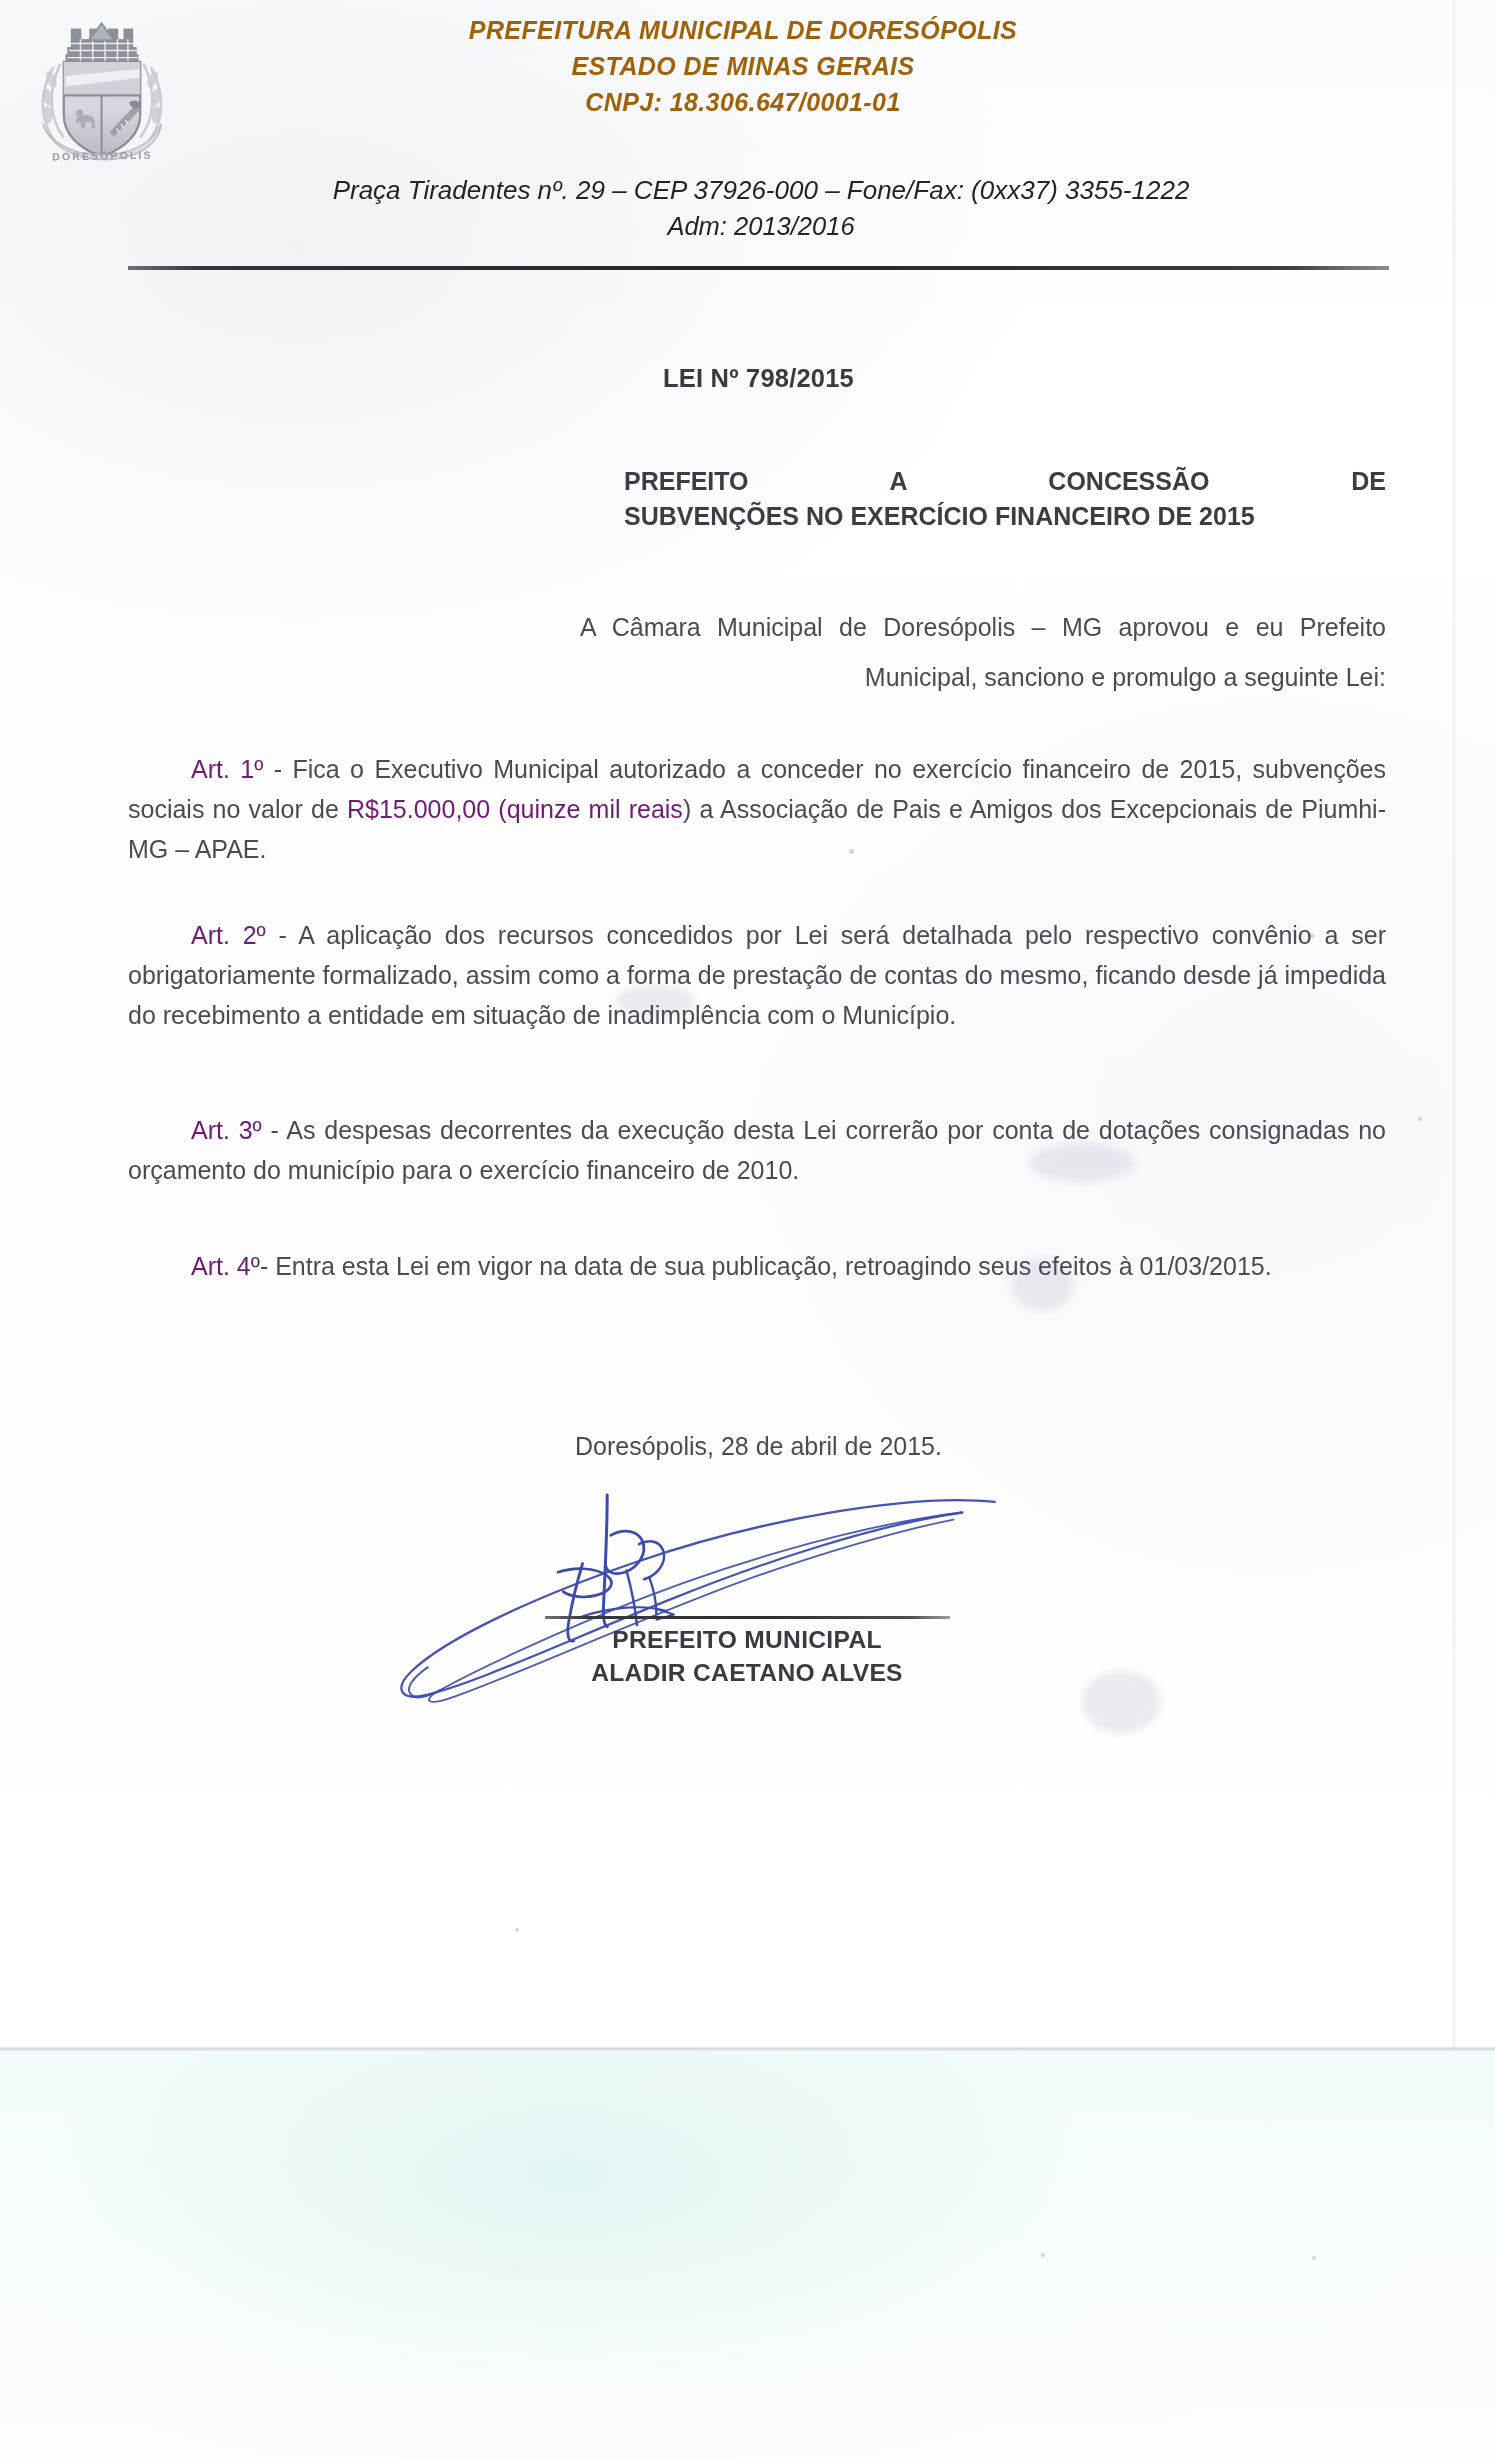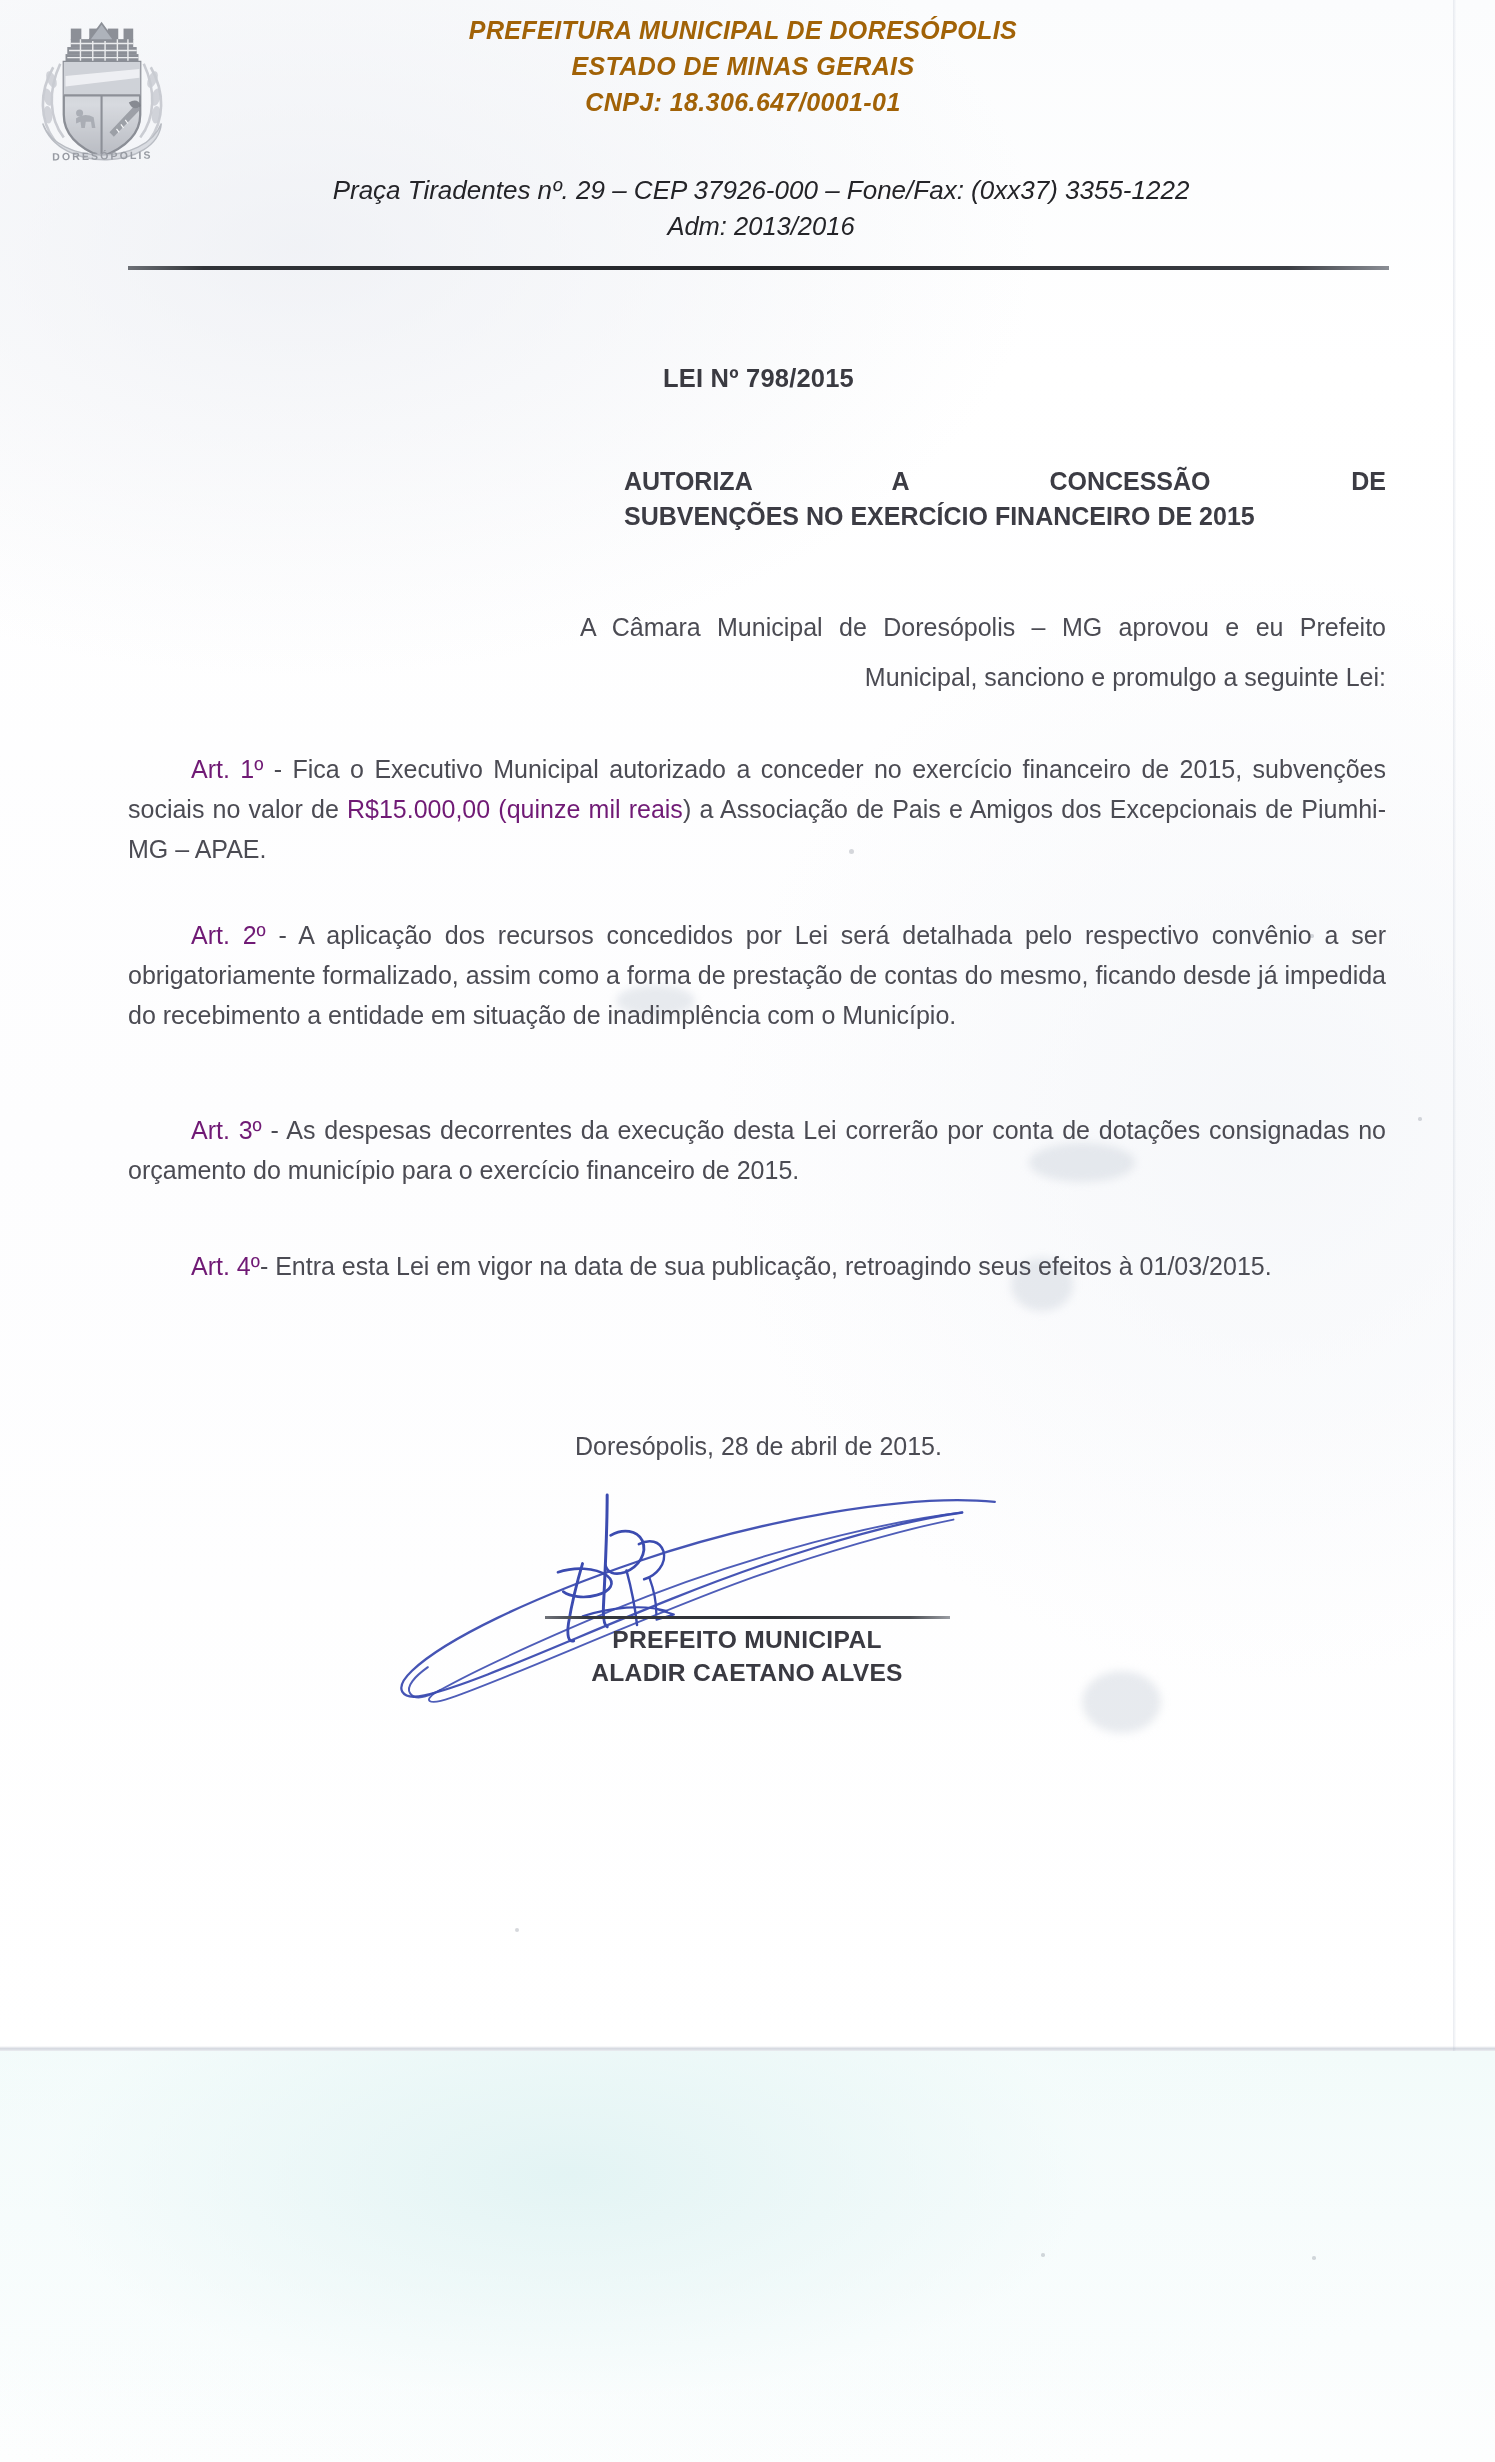--- a/index.html
+++ b/index.html
@@ -341,36 +341,36 @@
     </div>
 
     <div class="head-rule"></div>
   </div>
 
   <div class="doc-body">
 
     <div class="lei-number">LEI Nº 798/2015</div>
 
     <div class="ementa">
-      <div>AUTORIZA A CONCESSÃO DE</div>
+      <div>PREFEITO A CONCESSÃO DE</div>
       <div style="text-align-last:left;">SUBVENÇÕES NO EXERCÍCIO FINANCEIRO DE 2015</div>
     </div>
 
     <div class="preamble">A Câmara Municipal de Doresópolis – MG aprovou e eu Prefeito Municipal, sanciono e promulgo a seguinte Lei:</div>
 
     <div class="art" id="art1">
       <span class="lead"></span><b>Art. 1º</b><span> - Fica o Executivo Municipal autorizado a conceder no exercício financeiro de 2015, subvenções sociais no valor de </span><b>R$15.000,00 (quinze mil reais</b><span>) a Associação de Pais e Amigos dos Excepcionais de Piumhi- MG – APAE.</span>
     </div>
 
     <div class="art" id="art2">
       <span class="lead"></span><b>Art. 2º</b><span> - A aplicação dos recursos concedidos por Lei será detalhada pelo respectivo convênio a ser obrigatoriamente formalizado, assim como a forma de prestação de contas do mesmo, ficando desde já impedida do recebimento a entidade em situação de inadimplência com o Município.</span>
     </div>
 
     <div class="art" id="art3">
-      <span class="lead"></span><b>Art. 3º</b><span> - As despesas decorrentes da execução desta Lei correrão por conta de dotações consignadas no orçamento do município para o exercício financeiro de 2015.</span>
+      <span class="lead"></span><b>Art. 3º</b><span> - As despesas decorrentes da execução desta Lei correrão por conta de dotações consignadas no orçamento do município para o exercício financeiro de 2010.</span>
     </div>
 
     <div class="art" id="art4">
       <span class="lead"></span><b>Art. 4º</b><span>- Entra esta Lei em vigor na data de sua publicação, retroagindo seus efeitos à 01/03/2015.</span>
     </div>
 
     <div class="datestamp">Doresópolis, 28 de abril de 2015.</div>
   </div>
 
   <div class="sig-area">

